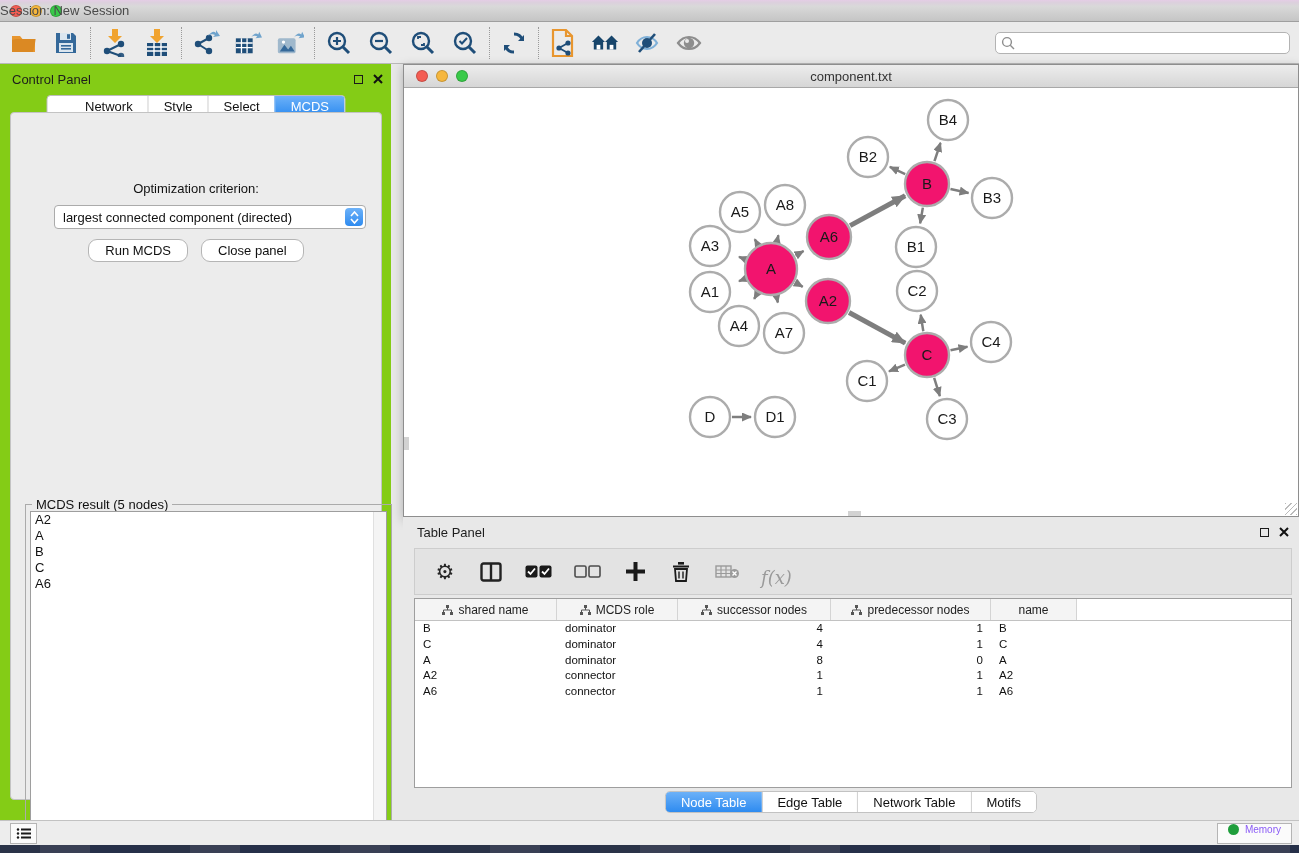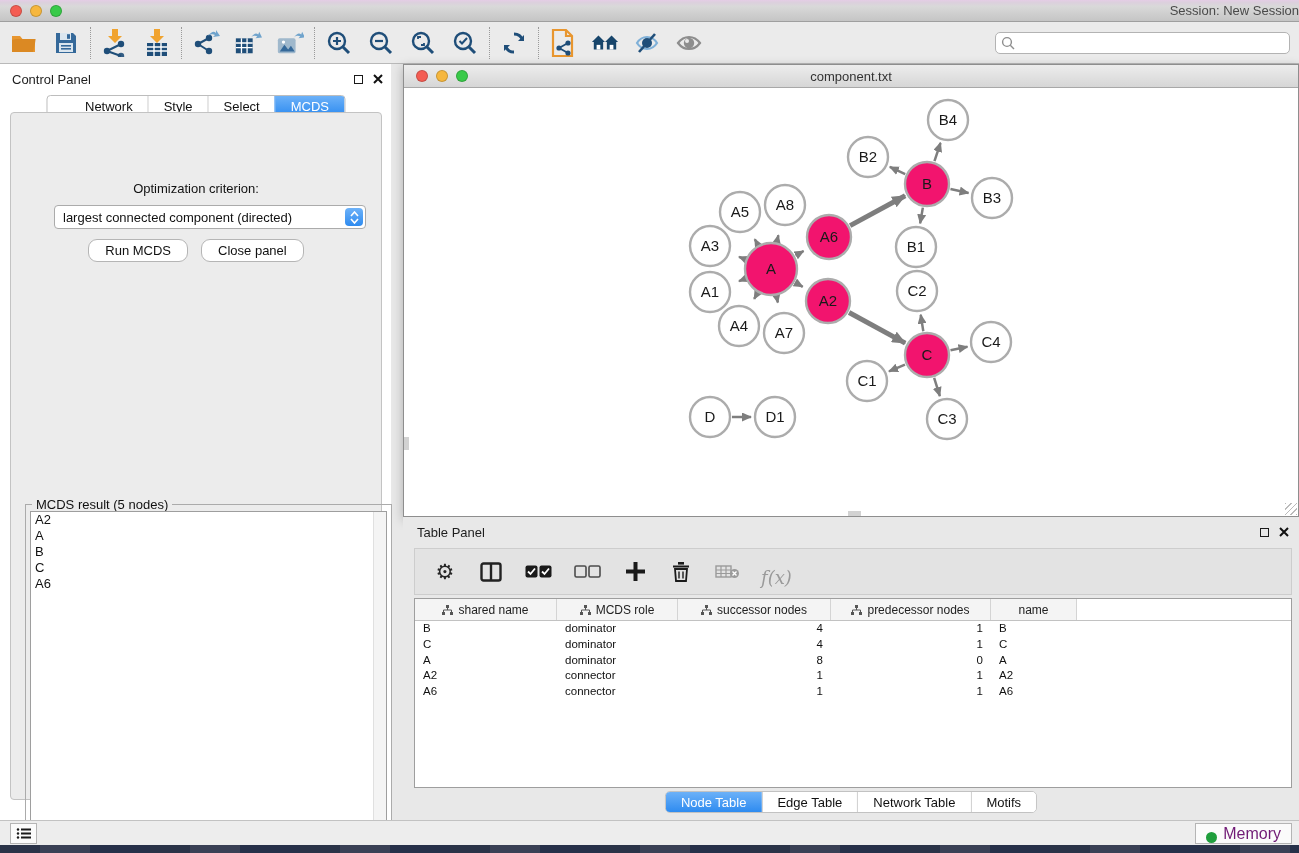--- a/index.html
+++ b/index.html
@@ -4,39 +4,39 @@
 <style>
   * { margin:0; padding:0; box-sizing:border-box; }
   html,body { width:1299px; height:853px; overflow:hidden; }
   body { font-family:"Liberation Sans", sans-serif; background:#e8e8e8; }
   .app { position:relative; width:1299px; height:853px; background:#e8e8e8; }
 
   
   .titlebar { position:absolute; left:0; top:0; width:1299px; height:22px;
     background:linear-gradient(#e4cde5 0%, #dcd0dd 12%, #d9d9d9 30%, #c5c5c5 100%);
     border-bottom:1px solid #9f9f9f; }
-  .titlebar .title { position:absolute; left:0; right:0; top:3px; text-align:right;
+  .titlebar .title { position:absolute; left:0; right:0; top:3px; text-align:left;
     font-size:13px; color:#4a4a4a; }
   .lights { position:absolute; left:10px; top:5px; display:flex; gap:8px; }
   .light { width:12px; height:12px; border-radius:50%; border:1px solid rgba(0,0,0,.18); }
   .light.red{background:#f45d53;} .light.yellow{background:#f6b73e;} .light.green{background:#39ca49;}
 
   
   .toolbar { position:absolute; left:0; top:22px; width:1299px; height:42px;
     background:#ebebeb; border-bottom:1px solid #b9b9b9; display:flex; align-items:center; }
   .tbgroup { display:flex; align-items:center; height:34px; padding:0 10px; gap:14px; }
   .tbsep { width:0; height:32px; border-left:1px dotted #9a9a9a; }
   .tbi { width:28px; height:28px; display:flex; align-items:center; justify-content:center; cursor:default; }
   .searchwrap { position:absolute; right:9px; top:10px; width:295px; height:22px; }
   .searchwrap input { width:100%; height:100%; border:1px solid #b3b3b3; border-radius:5px;
     background:#fff; padding:0 6px 0 24px; font-size:12px; color:#333; outline:none; }
   .searchwrap svg { position:absolute; left:6px; top:4px; }
 
   
-  .cpanel { position:absolute; left:0; top:64px; width:391px; height:756px; background:#ffffff; }
+  .cpanel { position:absolute; left:0; top:64px; width:391px; height:756px; background:#84cc16; }
   .panel-head { position:absolute; left:12px; top:8px; font-size:13px; color:#1d1d1d; }
   .wctl { position:absolute; top:10px; display:flex; gap:10px; align-items:center; }
   .cpanel .wctl { right:8px; }
   .float-box { width:9px; height:9px; border:1.5px solid #1a1a1a; display:inline-block; }
 
   .tabs { position:absolute; left:50%; transform:translateX(-50%); top:31px; display:flex;
     border:1px solid #bdbdbd; border-radius:4px; overflow:hidden; background:#fff; height:22px;padding-left:23px; }
   .tab { padding:0 15px; font-size:13px; color:#111; display:flex; align-items:center; background:#fff;
     border-left:1px solid #cfcfcf; cursor:default; white-space:nowrap; }
   .tab:first-child { border-left:none; }
@@ -102,21 +102,21 @@
 
   .ttabs { position:absolute; left:50%; transform:translateX(-50%); top:274px; display:flex;
     border:1px solid #c2c2c2; border-radius:5px; overflow:hidden; background:#fff; height:22px; }
 
   
   .statusbar { position:absolute; left:0; top:820px; width:1299px; height:25px; background:#ededed;
     border-top:1px solid #c2c2c2; }
   .listbtn { position:absolute; left:10px; top:2px; width:27px; height:21px; background:#fbfbfb;
     border:1px solid #b5b5b5; display:flex; align-items:center; justify-content:center; }
   .membtn { position:absolute; right:7px; top:2px; height:21px; background:#fbfbfb;
-    border:1px solid #b5b5b5; display:flex; align-items:flex-end; gap:6px; padding:0 10px; font-size:16px; color:#701a75; }
+    border:1px solid #b5b5b5; display:flex; align-items:flex-start; gap:6px; padding:0 10px; font-size:10px; color:#8b5cf6; }
   .memdot { width:11px; height:11px; border-radius:50%; background:#1f9e3c; }
   .desktop { position:absolute; left:0; top:845px; width:1299px; height:8px;
     background:repeating-linear-gradient(90deg,#2a3348 0 40px,#3a4055 40px 90px,#263049 90px 150px); }
 
   svg { display:block; }
 </style>
 </head>
 <body>
 
 <div class="app">

